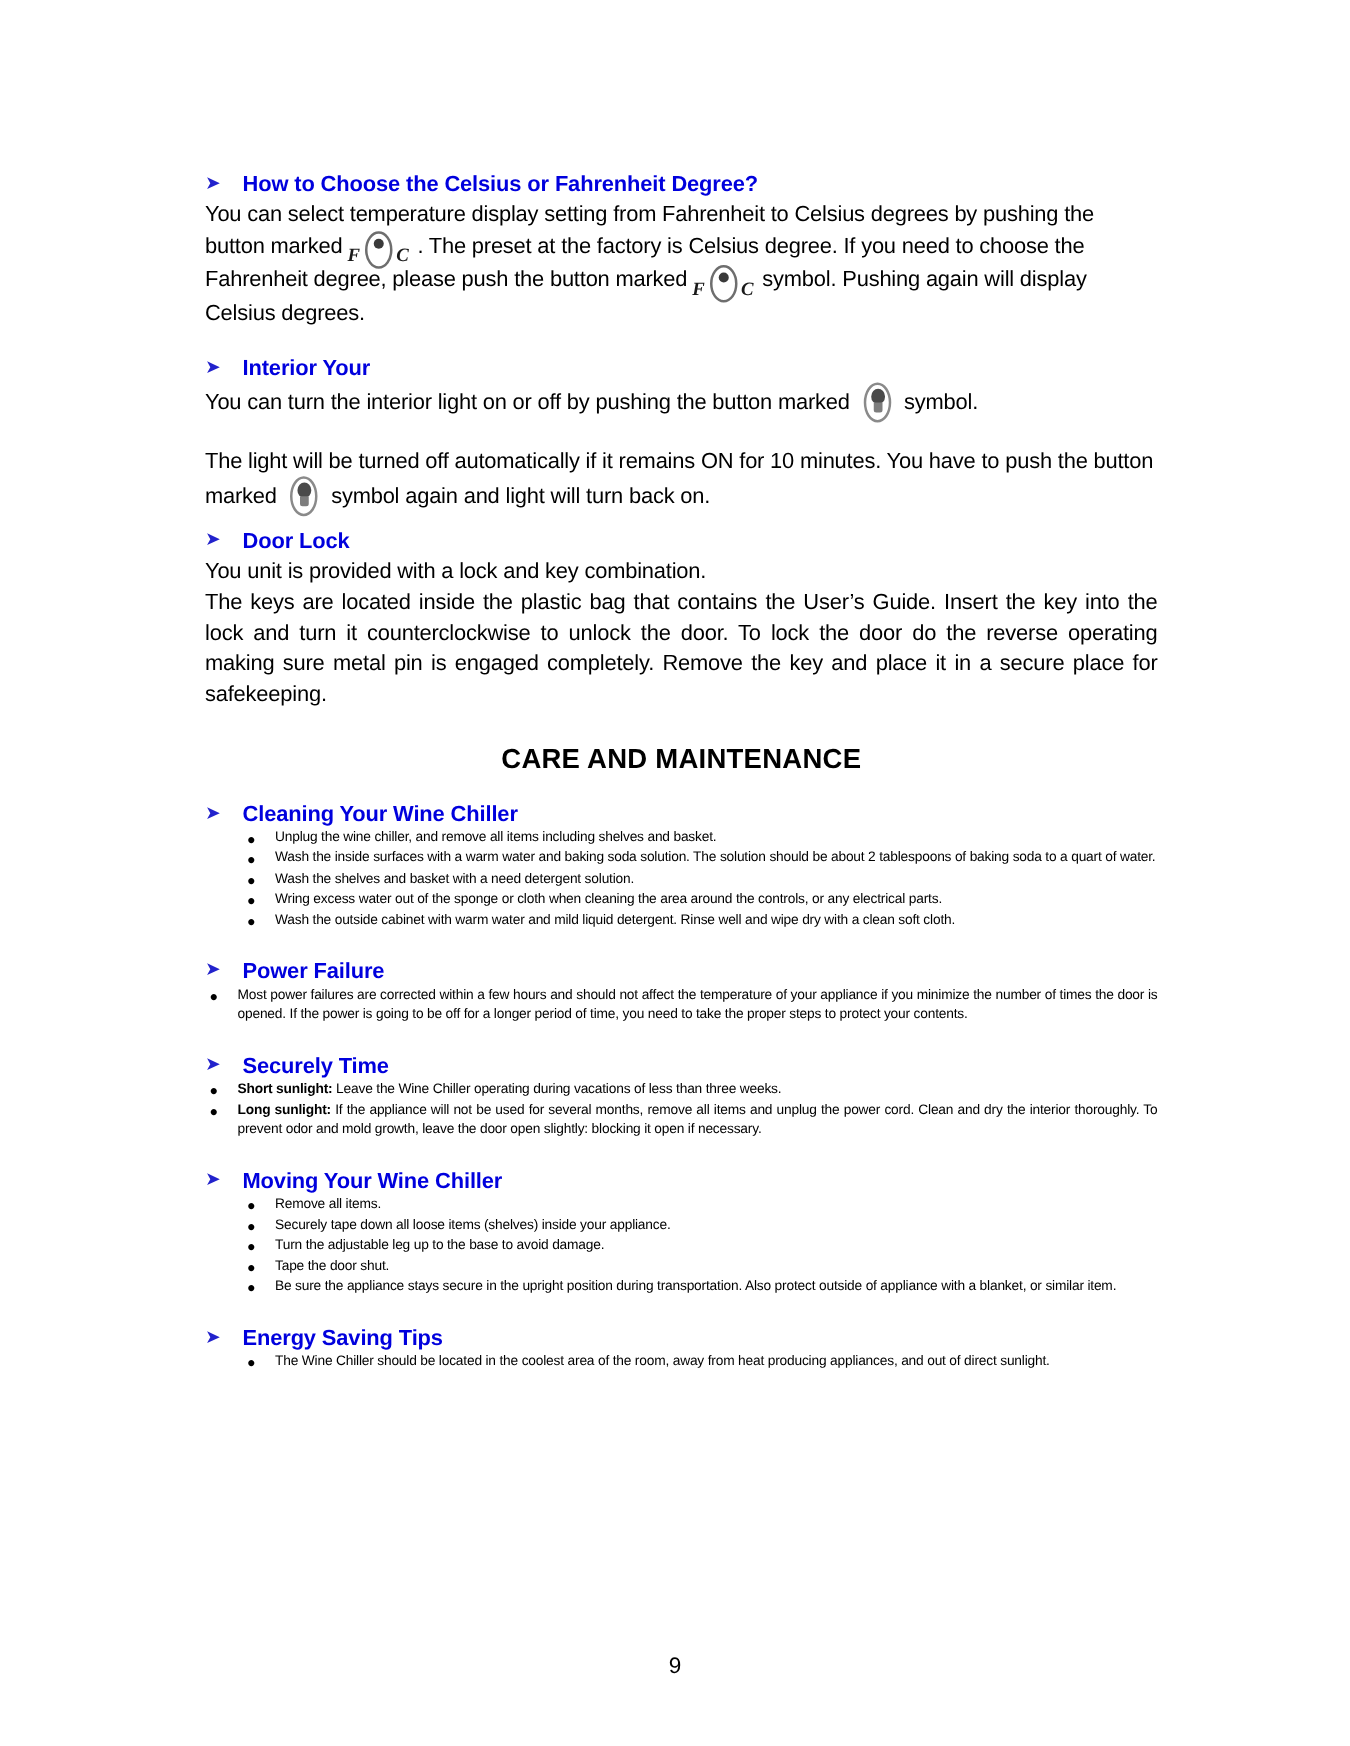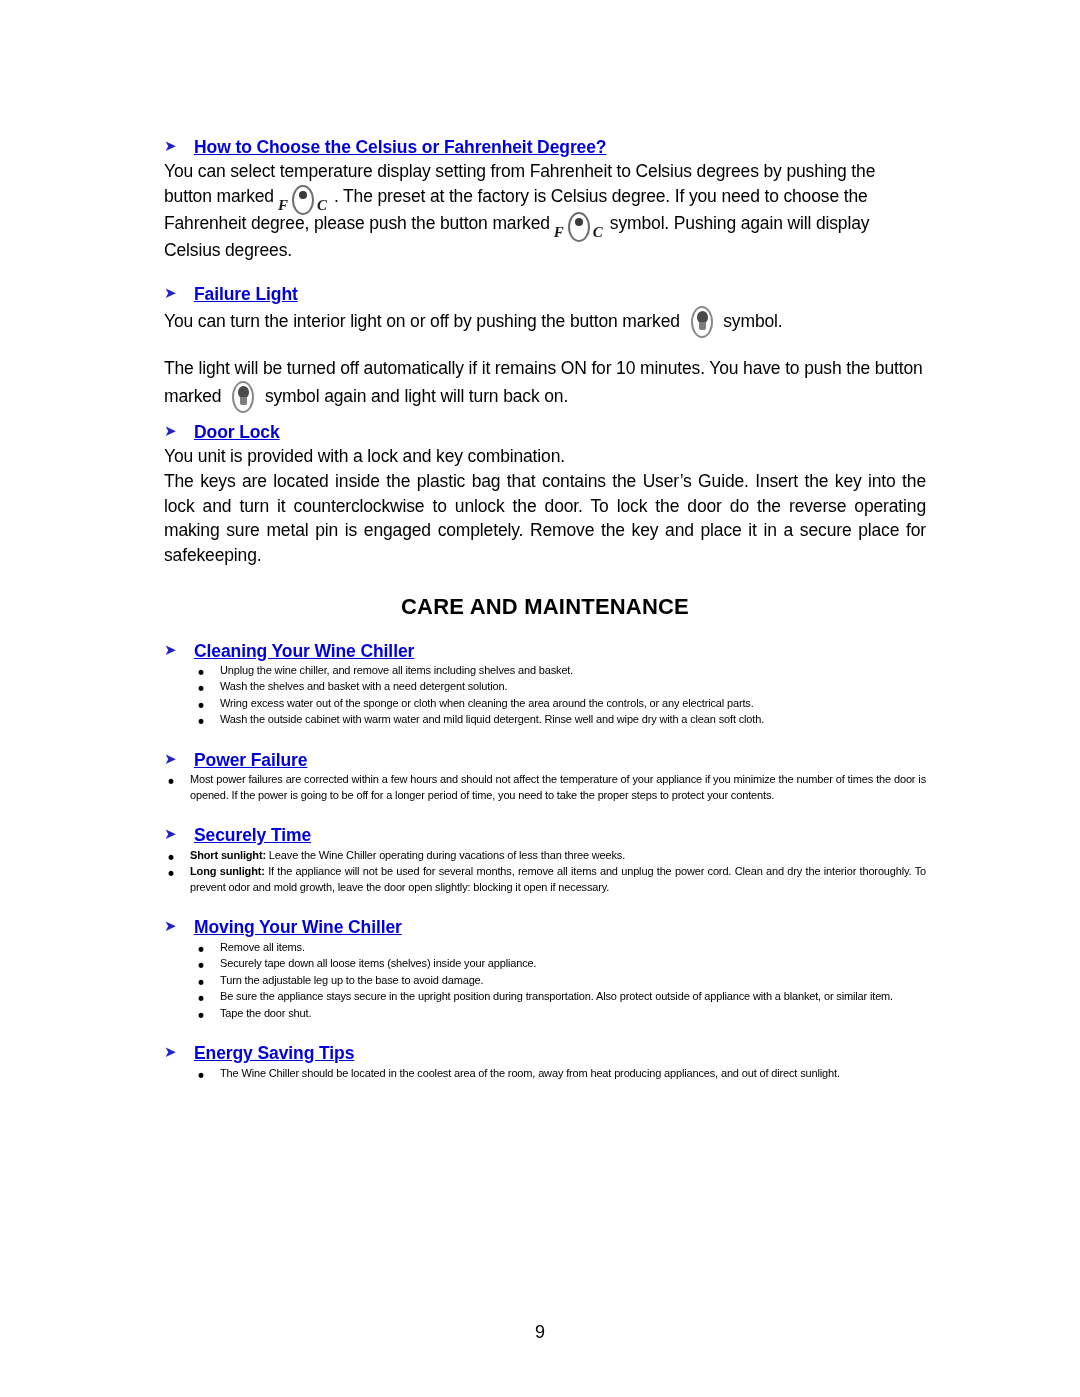--- a/index.html
+++ b/index.html
@@ -41,21 +41,20 @@
     font-size: 15px;
     width: 30px;
     flex: 0 0 30px;
     line-height: 1.35;
     font-family: "DejaVu Sans", sans-serif;
   }
   .arrow-heading-text {
     color: #0000dd;
     font-weight: bold;
     font-size: 17.5px;
-    text-decoration: underline;
     letter-spacing: -0.1px;
   }
 
   
   p.body {
     margin: 0;
     font-size: 17.5px;
     line-height: 1.41;
     letter-spacing: -0.15px;
   }
@@ -199,21 +198,21 @@
       <span class="arrow-icon">➤</span>
       <span class="arrow-heading-text">How to Choose the Celsius or Fahrenheit Degree?</span>
     </div>
 
     <p class="body"><span>You can select temperature display setting from Fahrenheit to Celsius degrees by pushing the button marked</span><span class="icon-fc"><span class="lf">F</span><span class="ring"></span><span class="dot"></span><span class="lc">C</span></span><span>. The preset at the factory is Celsius degree. If you need to choose the Fahrenheit degree, please push the button marked</span><span class="icon-fc"><span class="lf">F</span><span class="ring"></span><span class="dot"></span><span class="lc">C</span></span><span>symbol. Pushing again will display Celsius degrees.</span></p>
 
     <div class="blank-line"></div>
 
     <div class="arrow-heading">
       <span class="arrow-icon">➤</span>
-      <span class="arrow-heading-text">Failure Light</span>
+      <span class="arrow-heading-text">Interior Your</span>
     </div>
 
     <p class="body"><span>You can turn the interior light on or off by pushing the button marked</span>&nbsp;<span class="icon-bulb"><span class="oval"></span><span class="glass"></span><span class="base"></span></span>&nbsp;<span>symbol.</span></p>
 
     <div class="blank-line"></div>
 
     <p class="body"><span>The light will be turned off automatically if it remains ON for 10 minutes. You have to push the button marked</span>&nbsp;<span class="icon-bulb"><span class="oval"></span><span class="glass"></span><span class="base"></span></span>&nbsp;<span>symbol again and light will turn back on.</span></p>
 
     <div class="blank-line-sm"></div>
 
@@ -226,20 +225,21 @@
     <p class="body justify">The keys are located inside the plastic bag that contains the User’s Guide. Insert the key into the lock and turn it counterclockwise to unlock the door. To lock the door do the reverse operating making sure metal pin is engaged completely. Remove the key and place it in a secure place for safekeeping.</p>
 
     <div class="section-title">CARE AND MAINTENANCE</div>
 
     <div class="arrow-heading">
       <span class="arrow-icon">➤</span>
       <span class="arrow-heading-text">Cleaning Your Wine Chiller</span>
     </div>
     <ul class="bullets">
       <li>Unplug the wine chiller, and remove all items including shelves and basket.</li>
+      <li>Wash the inside surfaces with a warm water and baking soda solution. The solution should be about 2 tablespoons of baking soda to a quart of water.</li>
       <li>Wash the shelves and basket with a need detergent solution.</li>
       <li>Wring excess water out of the sponge or cloth when cleaning the area around the controls, or any electrical parts.</li>
       <li>Wash the outside cabinet with warm water and mild liquid detergent.  Rinse well and wipe dry with a clean soft cloth.</li>
     </ul>
 
     <div class="blank-line"></div>
 
     <div class="arrow-heading">
       <span class="arrow-icon">➤</span>
       <span class="arrow-heading-text">Power Failure</span>
@@ -262,22 +262,22 @@
     <div class="blank-line"></div>
 
     <div class="arrow-heading">
       <span class="arrow-icon">➤</span>
       <span class="arrow-heading-text">Moving Your Wine Chiller</span>
     </div>
     <ul class="bullets">
       <li>Remove all items.</li>
       <li>Securely tape down all loose items (shelves) inside your appliance.</li>
       <li>Turn the adjustable leg up to the base to avoid damage.</li>
+      <li>Tape the door shut.</li>
       <li>Be sure the appliance stays secure in the upright position during transportation.  Also protect outside of appliance with a blanket, or similar item.</li>
-      <li>Tape the door shut.</li>
     </ul>
 
     <div class="blank-line"></div>
 
     <div class="arrow-heading">
       <span class="arrow-icon">➤</span>
       <span class="arrow-heading-text">Energy Saving Tips</span>
     </div>
     <ul class="bullets">
       <li>The Wine Chiller should be located in the coolest area of the room, away from heat producing appliances, and out of direct sunlight.</li>

